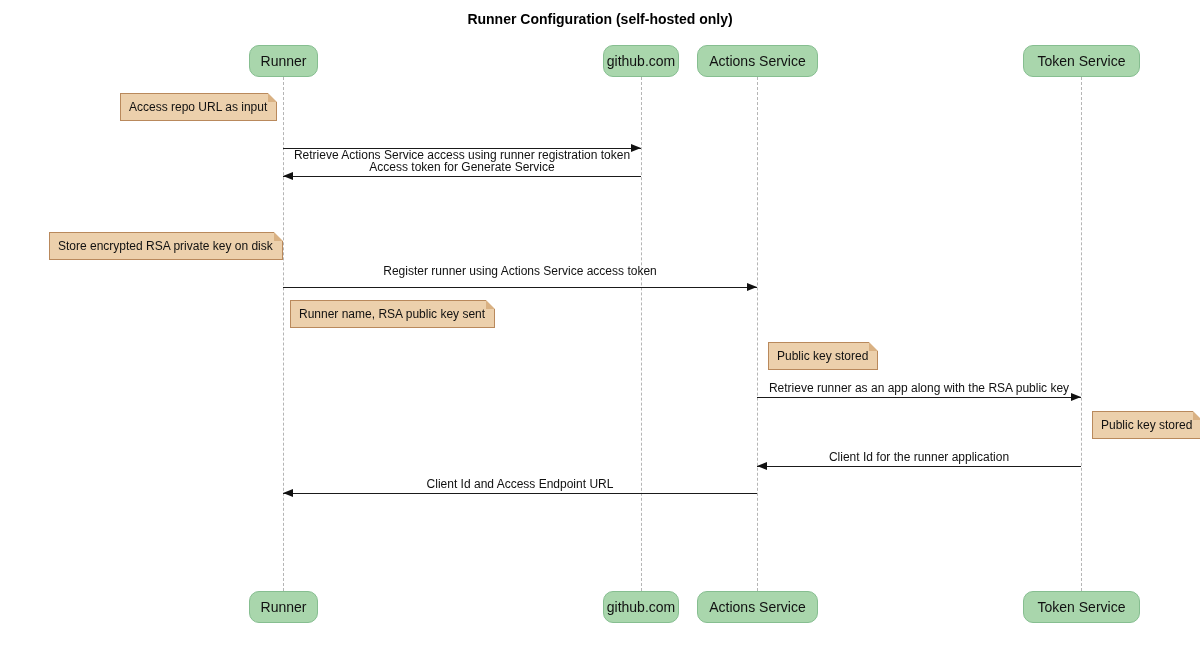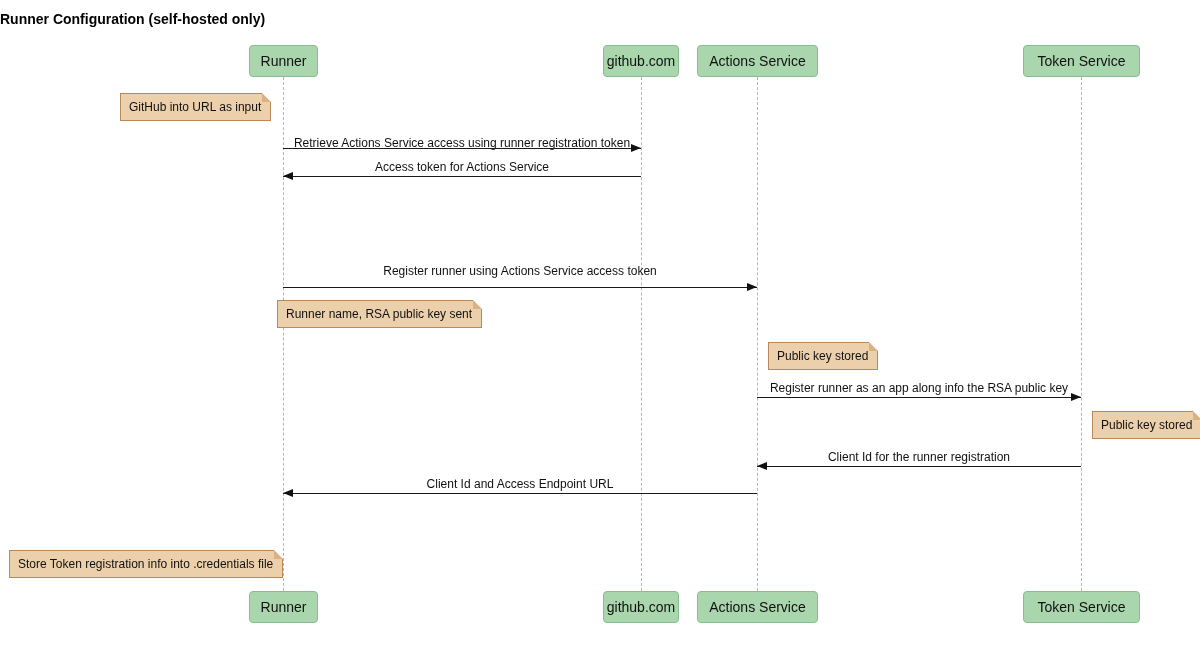--- a/index.html
+++ b/index.html
@@ -1,26 +1,26 @@
 <!DOCTYPE html>
 <html><head>
 <meta charset="utf-8">
 <style>
   html,body{margin:0;padding:0;background:#ffffff;}
   #stage{
     position:relative;width:1200px;height:647px;background:#ffffff;overflow:hidden;
     font-family:"Liberation Sans", sans-serif;color:#121212;
   }
   .title{
-    position:absolute;top:11px;left:0;width:1200px;text-align:left;
+    position:absolute;top:11px;left:0;width:1200px;text-align:center;
     font-size:14px;font-weight:bold;color:#000;
   }
   .participant{
     position:absolute;height:32px;box-sizing:border-box;
-    background:#a9d6ac;border:1.5px solid #86be90;border-radius:4px;
+    background:#a9d6ac;border:1.5px solid #86be90;border-radius:10px;
     display:flex;align-items:center;justify-content:center;
     font-size:14px;color:#111;white-space:nowrap;
   }
   .lifeline{
     position:absolute;top:77px;height:514px;width:0;
     border-left:1px dashed #b5b5b5;
   }
   .msg-line{position:absolute;height:0;border-top:1.3px solid #1a1a1a;}
   .msg-label{
     position:absolute;font-size:12px;white-space:nowrap;color:#111;
@@ -52,59 +52,59 @@
   <div class="participant" style="left:603px;top:45px;width:76px">github.com</div>
   <div class="participant" style="left:697px;top:45px;width:121px">Actions Service</div>
   <div class="participant" style="left:1023px;top:45px;width:117px">Token Service</div>
 
   <div class="lifeline" style="left:283px"></div>
   <div class="lifeline" style="left:641px"></div>
   <div class="lifeline" style="left:757px"></div>
   <div class="lifeline" style="left:1081px"></div>
 
   <div>
-    <div class="msg-label" style="left:462px;top:136px">Retrieve Actions Service access using runner registration token</div>
+    <div class="msg-label" style="left:462px;top:148px">Retrieve Actions Service access using runner registration token</div>
     <div class="msg-line" style="left:283px;top:148px;width:358px"></div>
     <div class="arrowhead right" style="left:631px;top:144px"></div>
   </div>
 
   <div>
-    <div class="msg-label" style="left:462px;top:160px">Access token for Actions Service</div>
+    <div class="msg-label" style="left:462px;top:160px">Access token for Generate Service</div>
     <div class="msg-line" style="left:283px;top:176px;width:358px"></div>
     <div class="arrowhead left" style="left:283px;top:172px"></div>
   </div>
 
   <div>
     <div class="msg-label" style="left:520px;top:264px">Register runner using Actions Service access token</div>
     <div class="msg-line" style="left:283px;top:287px;width:474px"></div>
     <div class="arrowhead right" style="left:747px;top:283px"></div>
   </div>
 
   <div>
-    <div class="msg-label" style="left:919px;top:381px">Register runner as an app along info the RSA public key</div>
+    <div class="msg-label" style="left:919px;top:381px">Retrieve runner as an app along with the RSA public key</div>
     <div class="msg-line" style="left:757px;top:397px;width:324px"></div>
     <div class="arrowhead right" style="left:1071px;top:393px"></div>
   </div>
 
   <div>
-    <div class="msg-label" style="left:919px;top:450px">Client Id for the runner registration</div>
+    <div class="msg-label" style="left:919px;top:450px">Client Id for the runner application</div>
     <div class="msg-line" style="left:757px;top:466px;width:324px"></div>
     <div class="arrowhead left" style="left:757px;top:462px"></div>
   </div>
 
   <div>
     <div class="msg-label" style="left:520px;top:477px">Client Id and Access Endpoint URL</div>
     <div class="msg-line" style="left:283px;top:493px;width:474px"></div>
     <div class="arrowhead left" style="left:283px;top:489px"></div>
   </div>
 
-  <div class="note" style="left:120px;top:93px">GitHub into URL as input</div>
-  <div class="note" style="left:277px;top:300px">Runner name, RSA public key sent</div>
+  <div class="note" style="left:120px;top:93px">Access repo URL as input</div>
+  <div class="note" style="left:49px;top:232px">Store encrypted RSA private key on disk</div>
+  <div class="note" style="left:290px;top:300px">Runner name, RSA public key sent</div>
   <div class="note" style="left:768px;top:342px">Public key stored</div>
   <div class="note" style="left:1092px;top:411px">Public key stored</div>
-  <div class="note" style="left:9px;top:550px">Store Token registration info into .credentials file</div>
 
   <div class="participant" style="left:249px;top:591px;width:69px">Runner</div>
   <div class="participant" style="left:603px;top:591px;width:76px">github.com</div>
   <div class="participant" style="left:697px;top:591px;width:121px">Actions Service</div>
   <div class="participant" style="left:1023px;top:591px;width:117px">Token Service</div>
 
 </div>
 
 </body></html>

